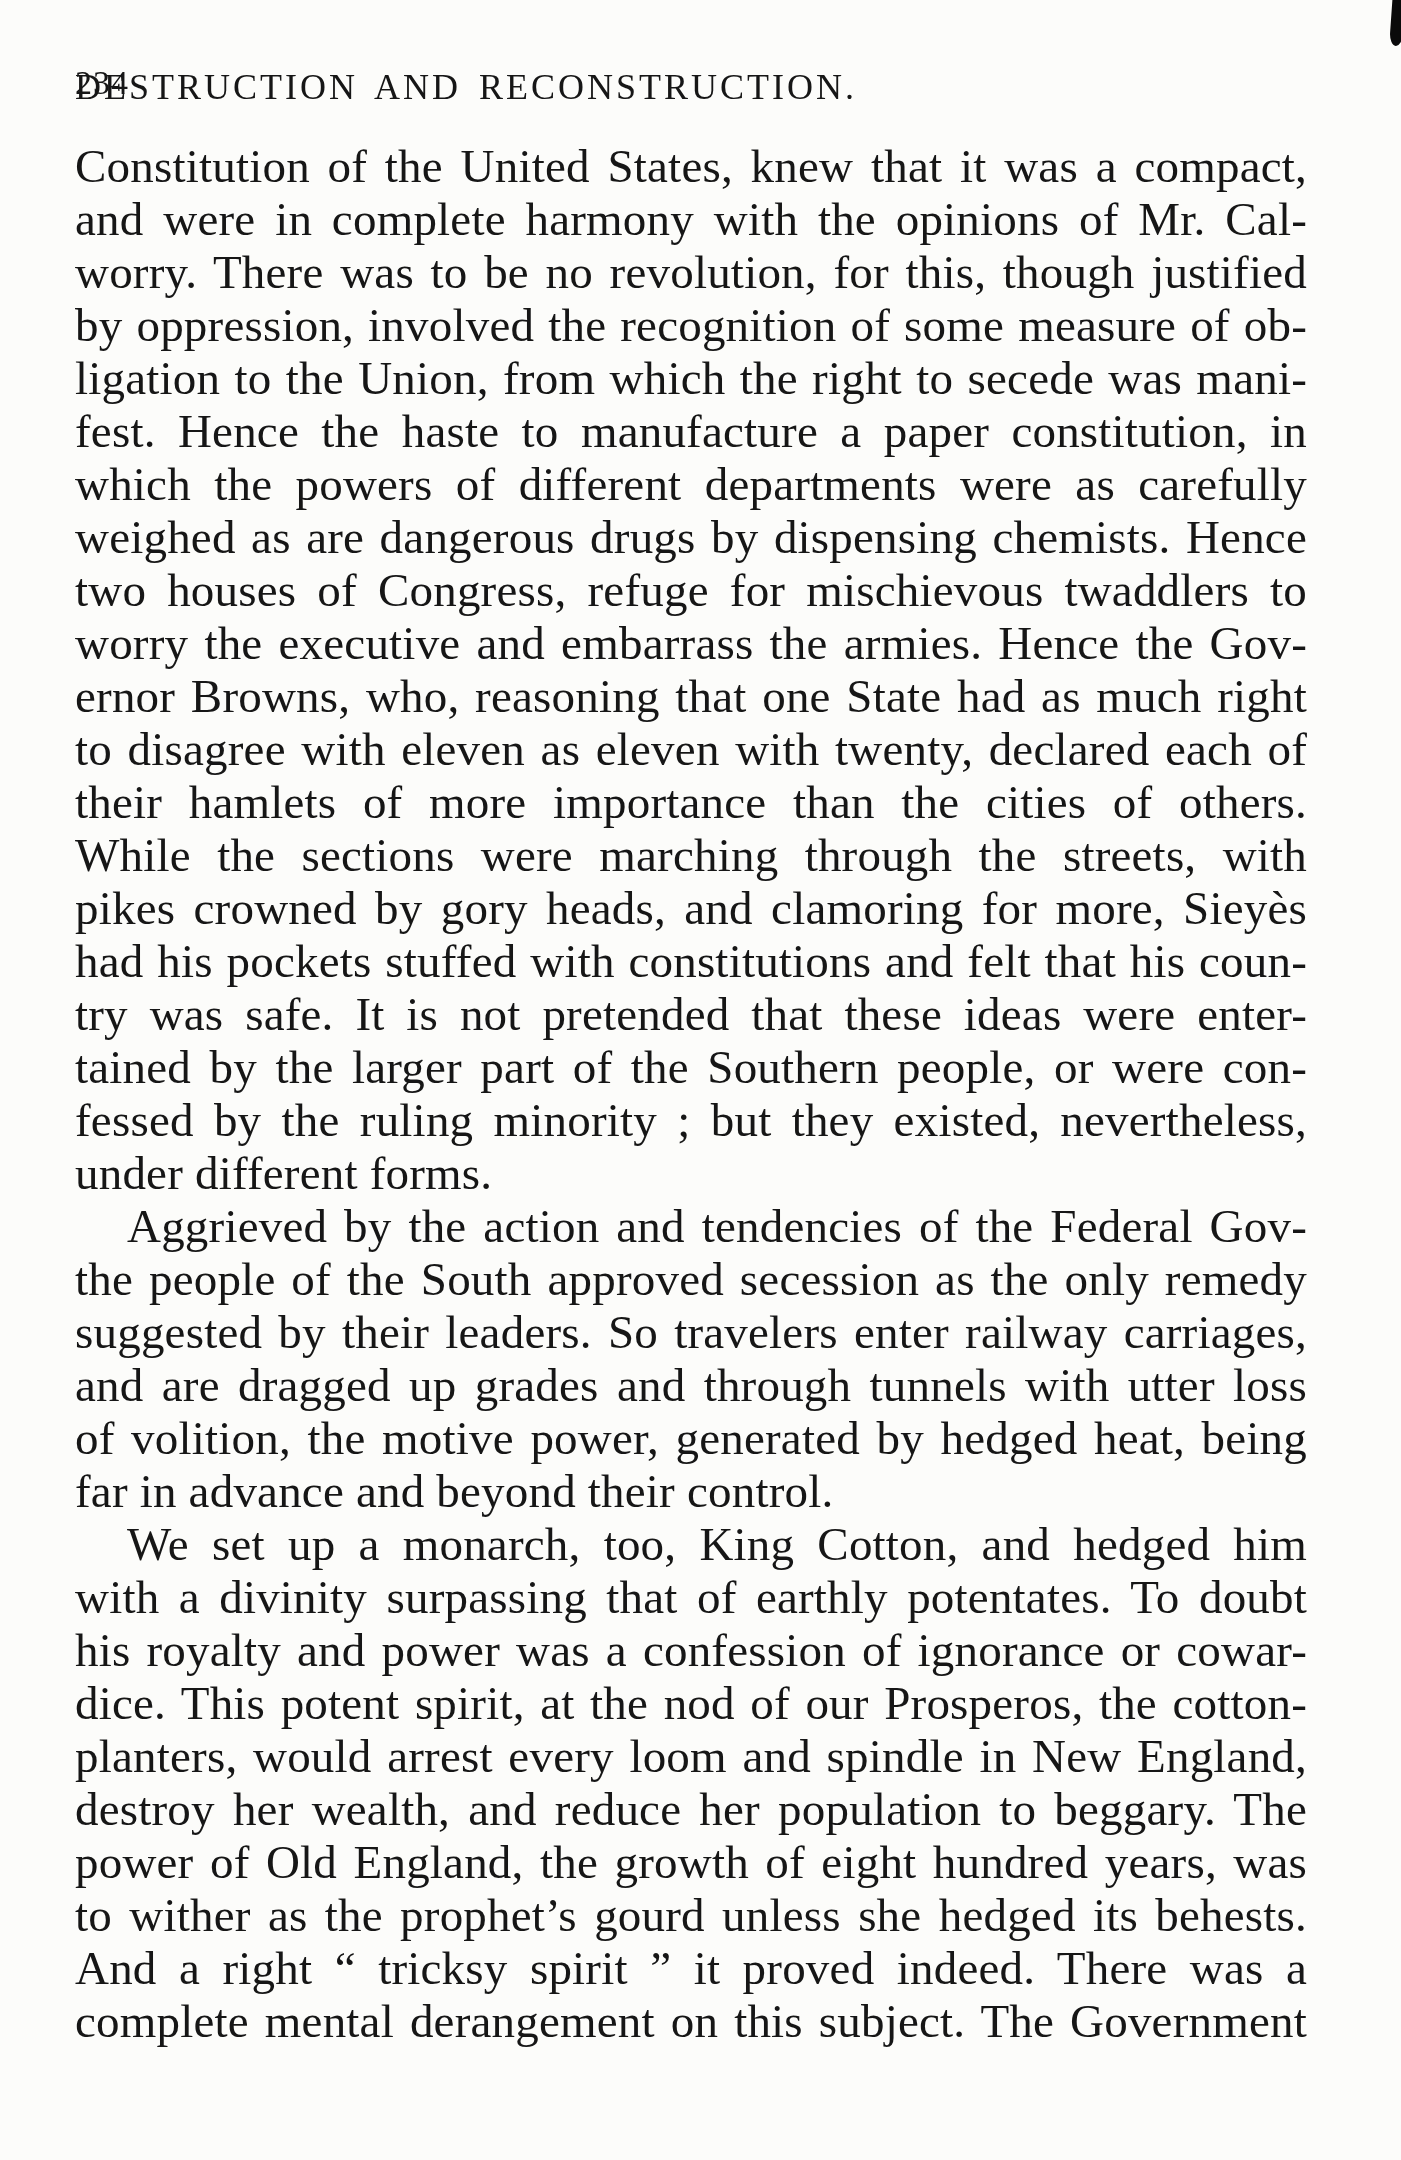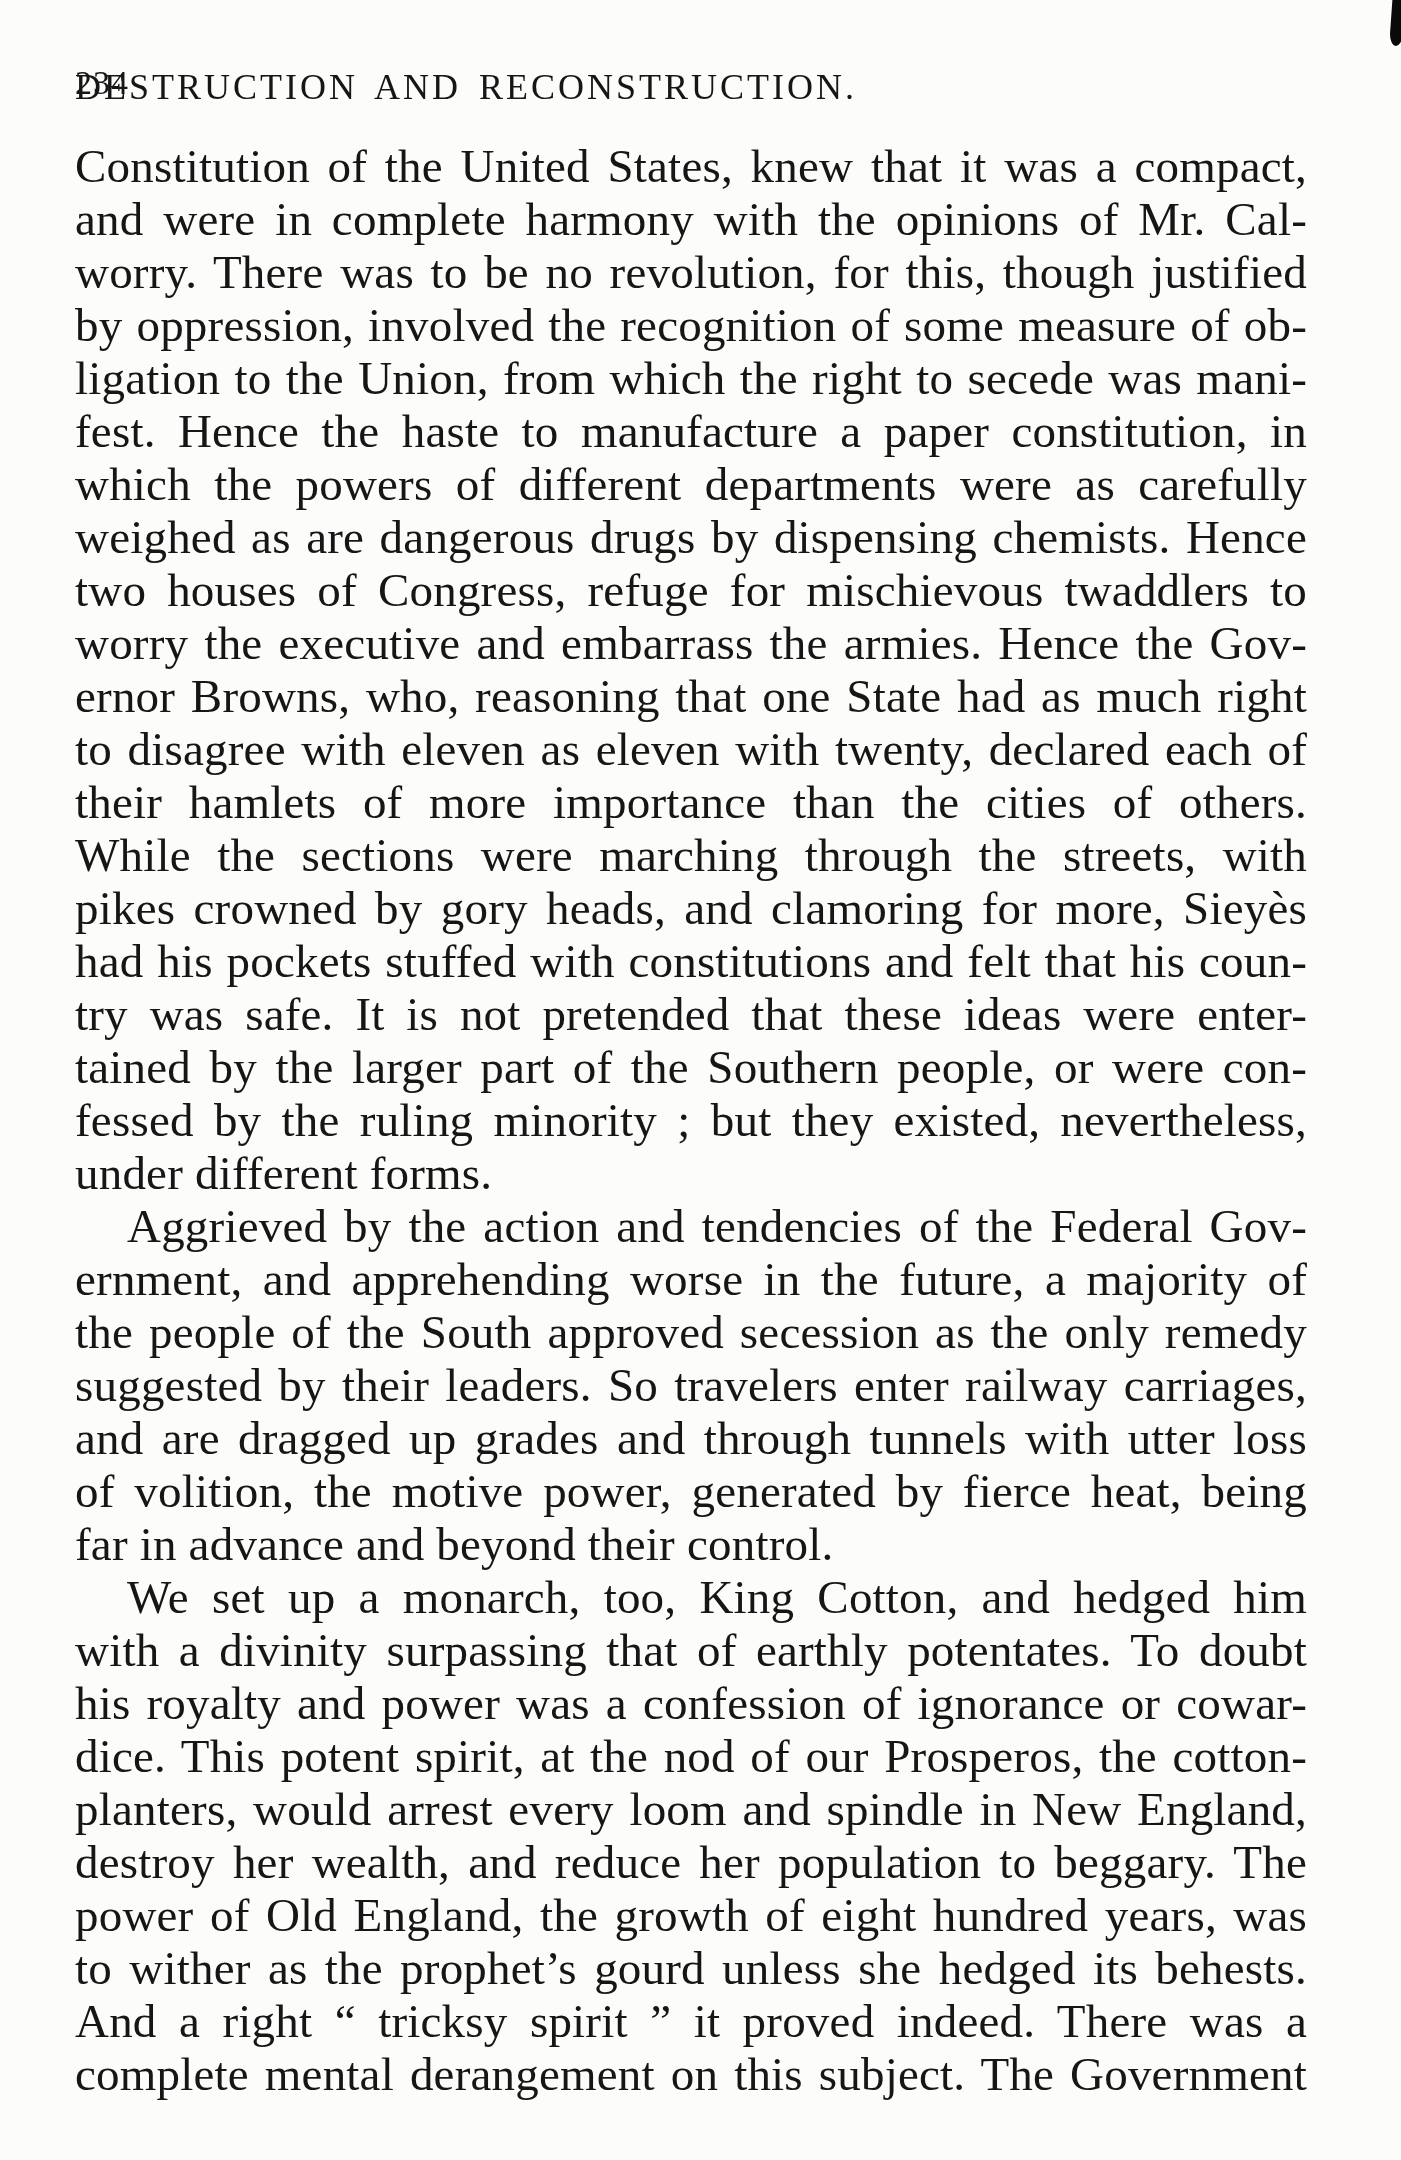--- a/index.html
+++ b/index.html
@@ -97,25 +97,24 @@
           <div class="line">While the sections were marching through the streets, with</div>
           <div class="line">pikes crowned by gory heads, and clamoring for more, Sieyès</div>
           <div class="line">had his pockets stuffed with constitutions and felt that his coun-</div>
           <div class="line">try was safe.  It is not pretended that these ideas were enter-</div>
           <div class="line">tained by the larger part of the Southern people, or were con-</div>
           <div class="line">fessed by the ruling minority ; but they existed, nevertheless,</div>
           <div class="line lastline">under different forms.</div>
         </div>
         <div class="paragraph">
           <div class="line indent">Aggrieved by the action and tendencies of the Federal Gov-</div>
-          <div class="line">ernment, and apprehending worse in the future, a majority of</div>
           <div class="line">the people of the South approved secession as the only remedy</div>
           <div class="line">suggested by their leaders.  So travelers enter railway carriages,</div>
           <div class="line">and are dragged up grades and through tunnels with utter loss</div>
-          <div class="line">of volition, the motive power, generated by fierce heat, being</div>
+          <div class="line">of volition, the motive power, generated by hedged heat, being</div>
           <div class="line lastline">far in advance and beyond their control.</div>
         </div>
         <div class="paragraph">
           <div class="line indent">We set up a monarch, too, King Cotton, and hedged him</div>
           <div class="line">with a divinity surpassing that of earthly potentates.  To doubt</div>
           <div class="line">his royalty and power was a confession of ignorance or cowar-</div>
           <div class="line">dice.  This potent spirit, at the nod of our Prosperos, the cotton-</div>
           <div class="line">planters, would arrest every loom and spindle in New England,</div>
           <div class="line">destroy her wealth, and reduce her population to beggary.  The</div>
           <div class="line">power of Old England, the growth of eight hundred years, was</div>

